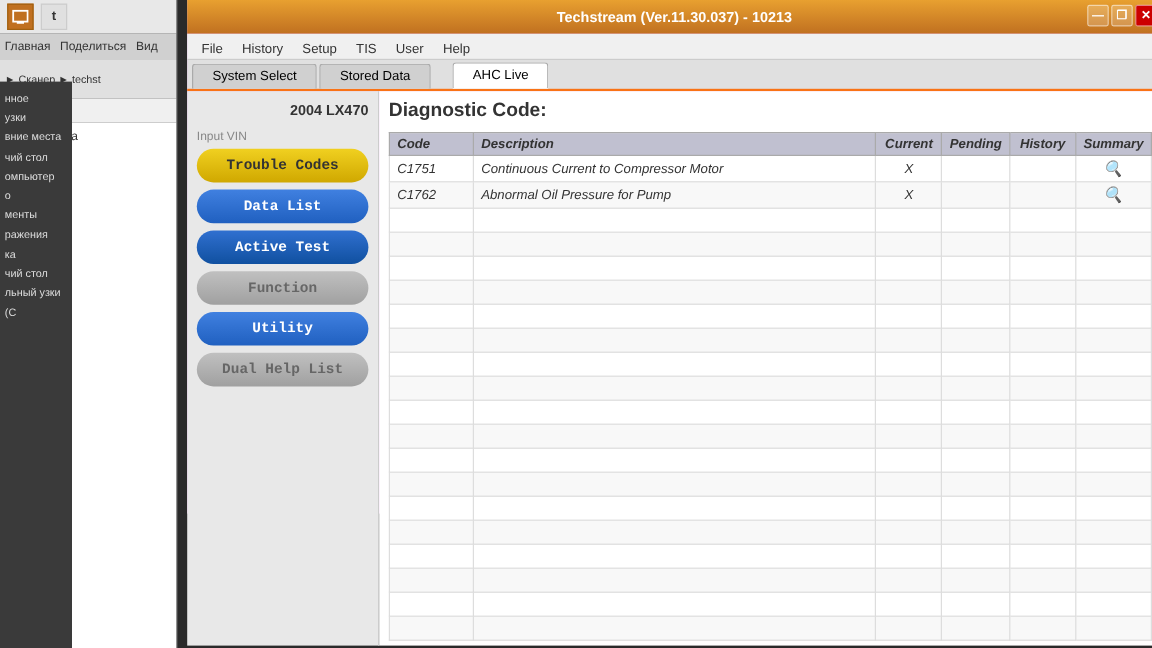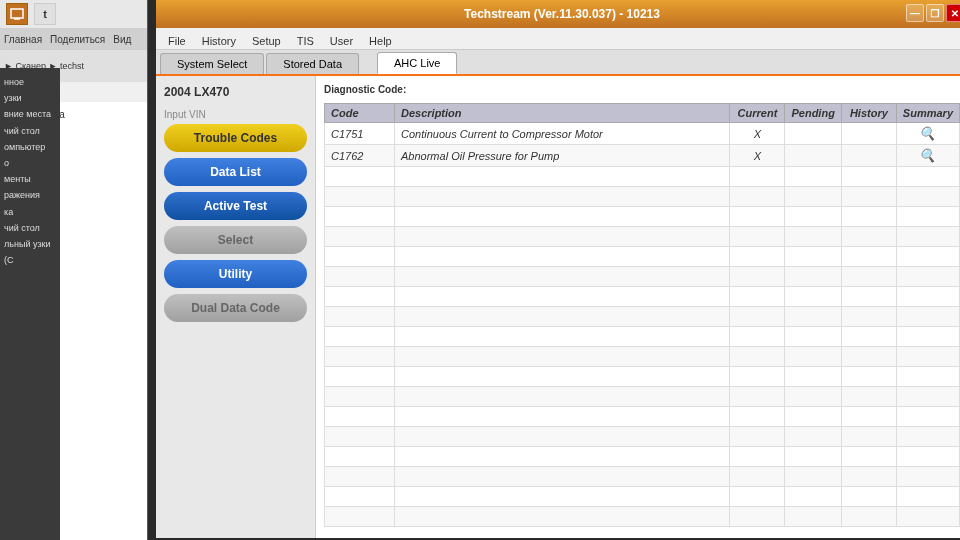--- a/index.html
+++ b/index.html
@@ -188,40 +188,42 @@
 
     .vehicle-info {
       margin-bottom: 8px;
     }
 
     .vehicle-model {
       font-size: 12px;
       font-weight: bold;
       color: #333;
       line-height: 1.4;
+      text-align: right;
     }
 
     .input-vin-label {
       font-size: 10px;
       color: #888;
       margin: 8px 0 4px 0;
     }
 
     .sidebar-btn {
       display: block;
       width: 100%;
       margin-bottom: 6px;
       padding: 7px 4px;
       border: none;
       border-radius: 16px;
       font-size: 12px;
       font-weight: bold;
       cursor: pointer;
       text-align: center;
       color: white;
+      font-family: Liberation Mono, monospace;
     }
 
     .btn-yellow {
       background: linear-gradient(to bottom, #f0d020, #d0a800);
       color: #333;
     }
 
     .btn-blue {
       background: linear-gradient(to bottom, #4080e0, #2060c0);
     }
@@ -241,21 +243,21 @@
 
     
     .diagnostic-area {
       flex: 1;
       background: #ffffff;
       padding: 8px;
       overflow: hidden;
     }
 
     .diagnostic-title {
-      font-size: 10px;
+      font-size: 16px;
       font-weight: bold;
       color: #333;
       margin-bottom: 8px;
     }
 
     .diagnostic-table {
       width: 100%;
       border-collapse: collapse;
       font-size: 11px;
       font-style: italic;
@@ -390,23 +392,23 @@
         <div class="vehicle-model">
           <span>2004</span> <span>LX470</span>
         </div>
       </div>
 
       <div class="input-vin-label">Input VIN</div>
 
       <button class="sidebar-btn btn-yellow">Trouble Codes</button>
       <button class="sidebar-btn btn-blue">Data List</button>
       <button class="sidebar-btn btn-blue-active">Active Test</button>
-      <button class="sidebar-btn btn-gray">Select</button>
+      <button class="sidebar-btn btn-gray">Function</button>
       <button class="sidebar-btn btn-utility">Utility</button>
-      <button class="sidebar-btn btn-gray">Dual Data Code</button>
+      <button class="sidebar-btn btn-gray">Dual Help List</button>
     </div>
 
     <div class="diagnostic-area">
       <div class="diagnostic-title">Diagnostic Code:</div>
 
       <table class="diagnostic-table">
         <thead>
           <tr>
             <th style="width:70px;">Code</th>
             <th>Description</th>

